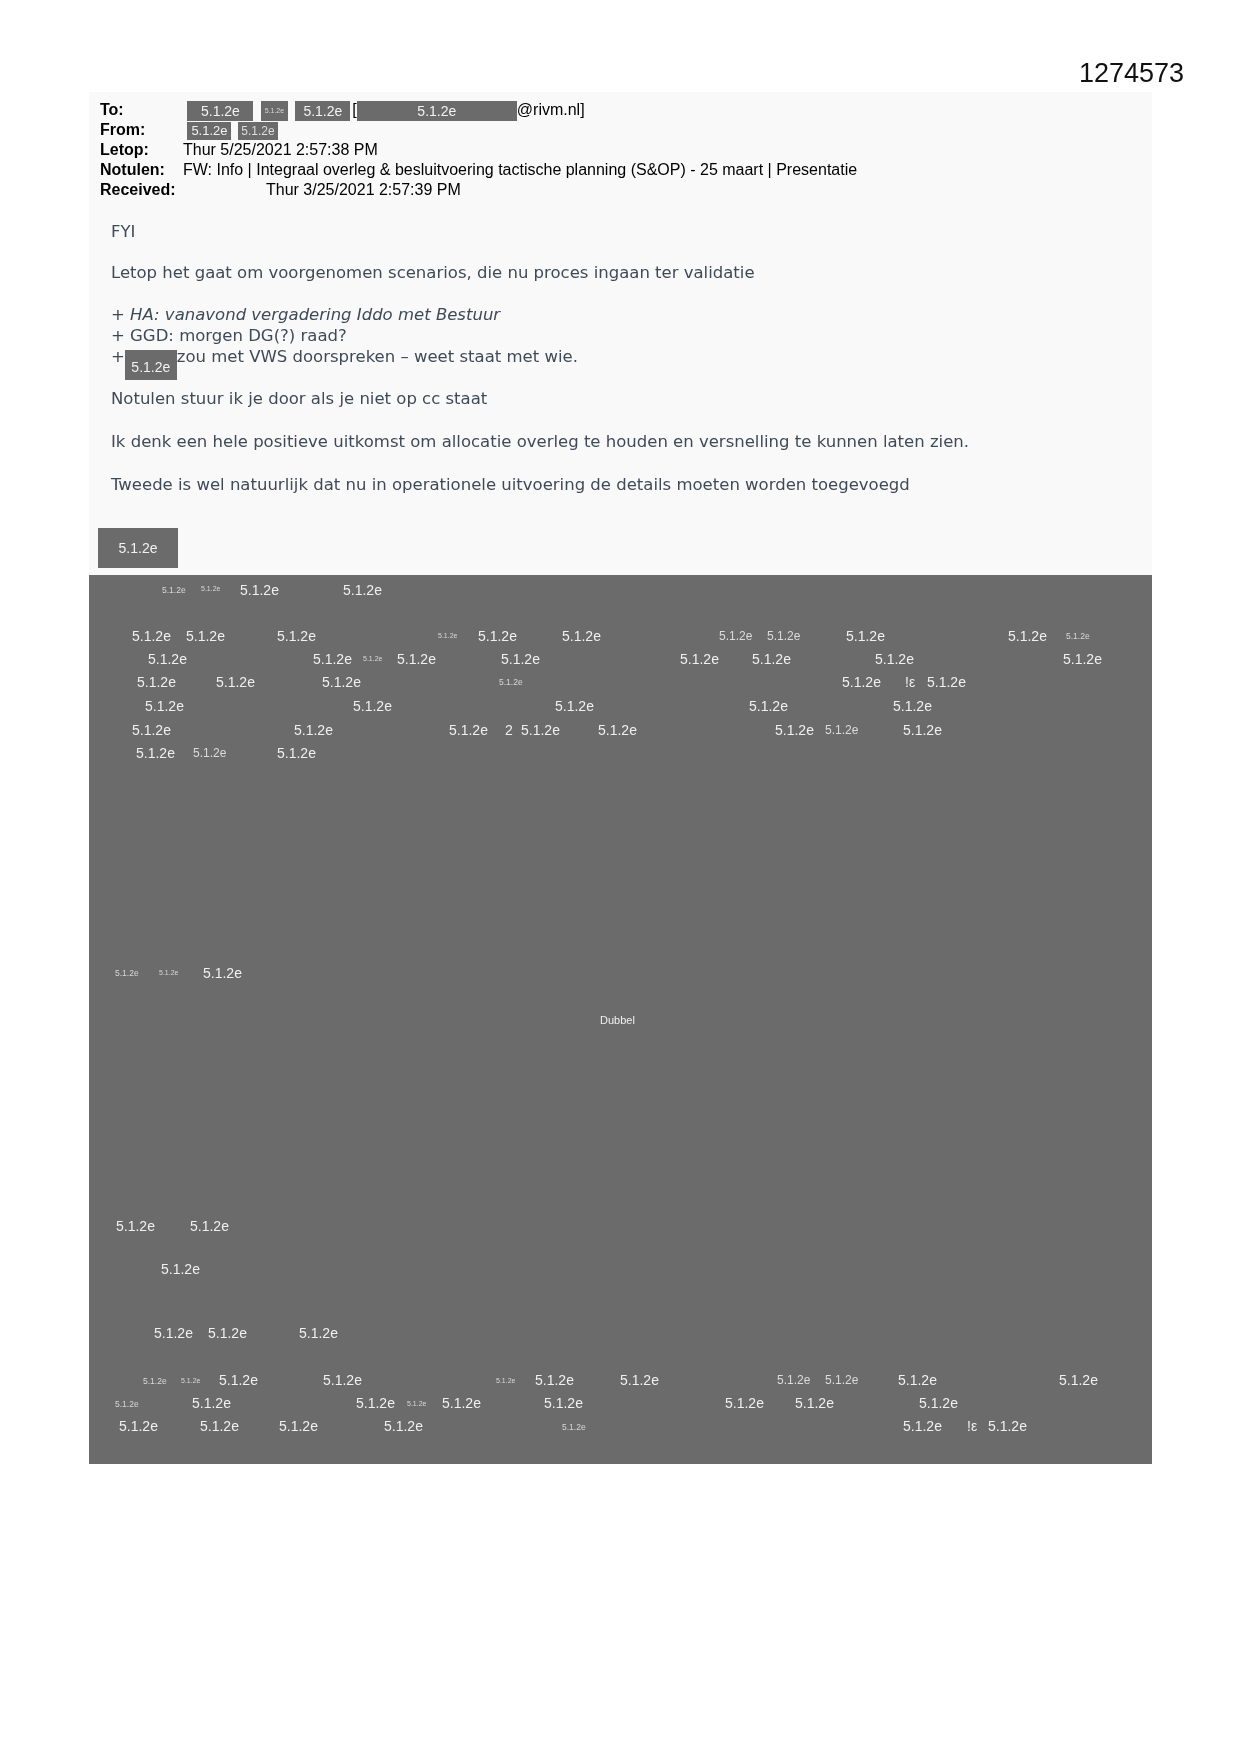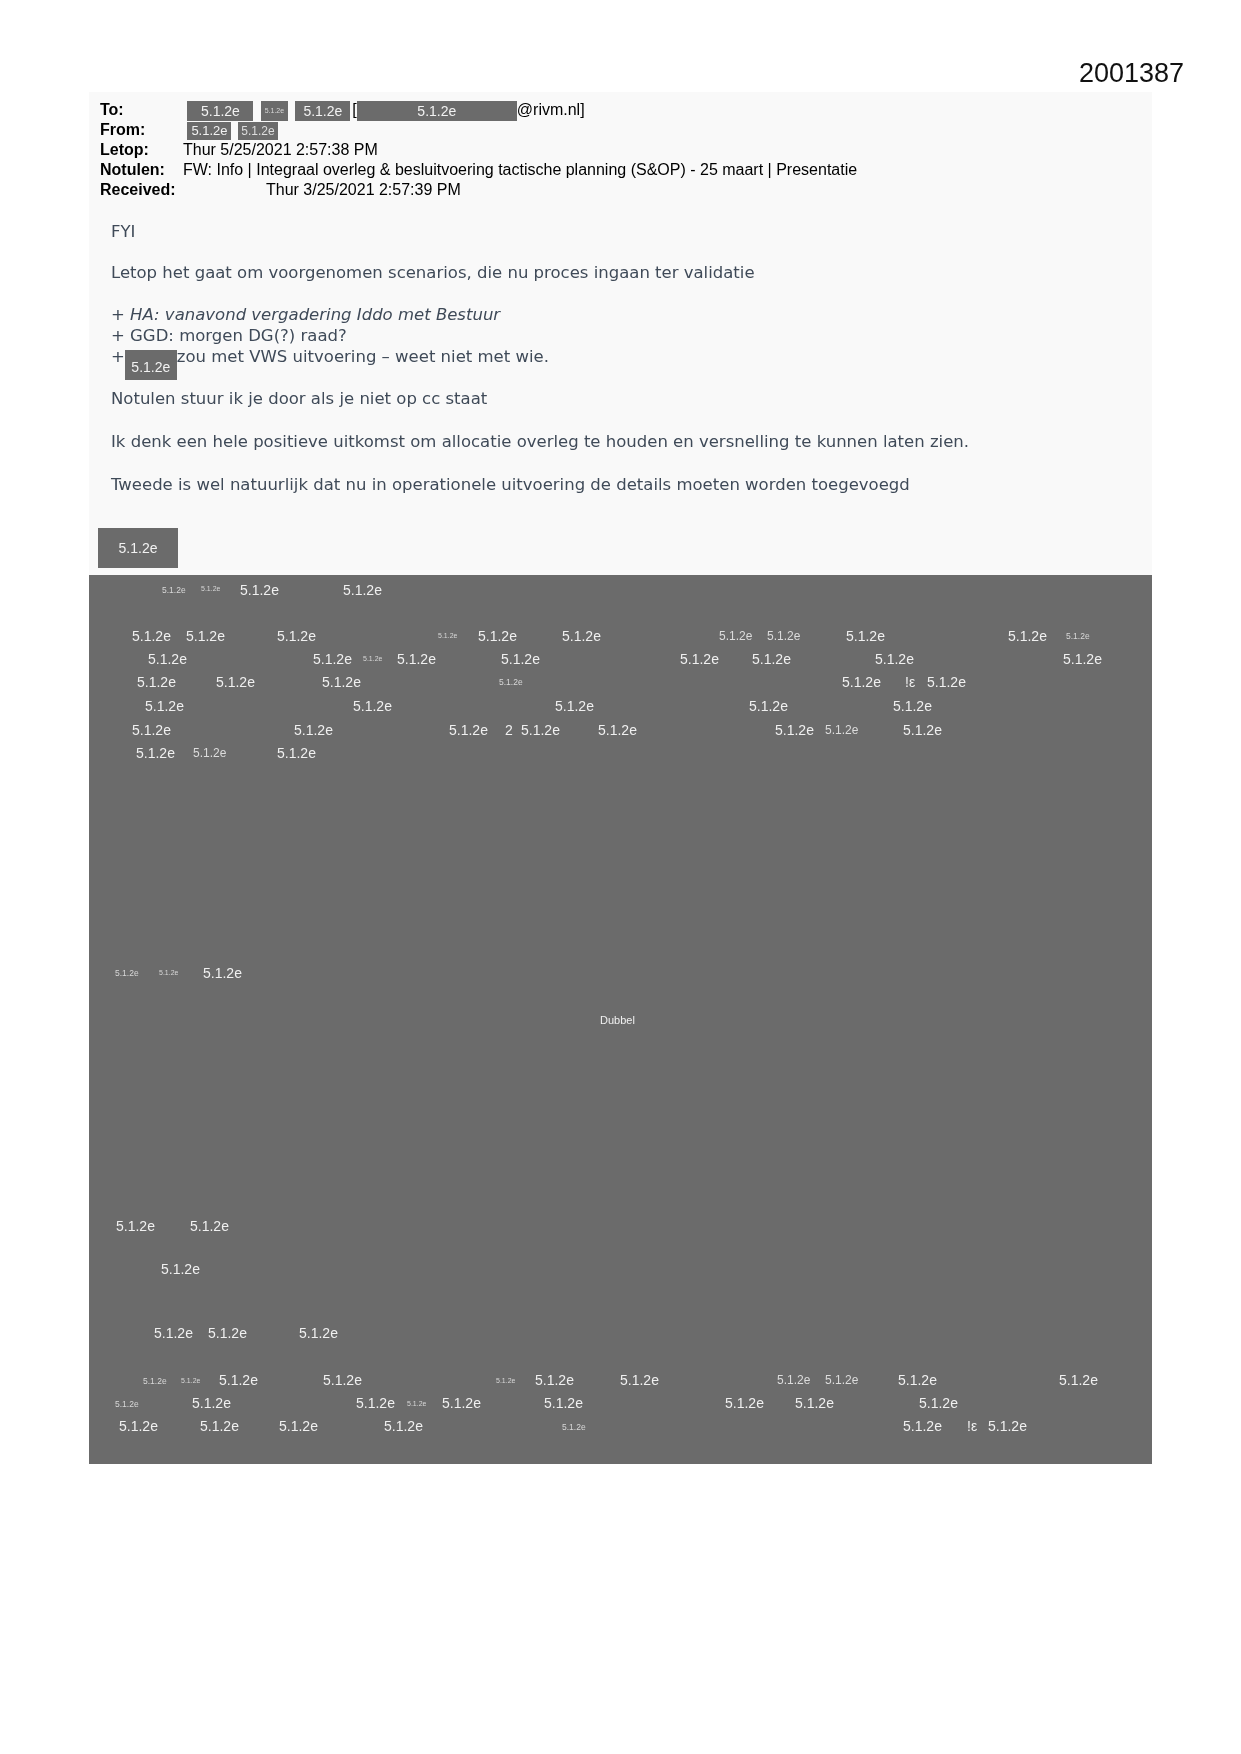--- a/index.html
+++ b/index.html
@@ -12,21 +12,21 @@
   .body-text { position: absolute; left: 111px; font-family: "DejaVu Sans", sans-serif; font-size: 16.5px; color: #3f4a58; white-space: nowrap; }
   .big-block { position: absolute; left: 89px; top: 575px; width: 1063px; height: 889px; background: #6b6b6b; }
   .r { position: absolute; color: #f0f0f0; white-space: nowrap; font-family: "Liberation Sans", sans-serif; }
   .s14 { font-size: 14px; }
   .s12 { font-size: 12px; color: #dcdcdc; }
   .s9 { font-size: 8.5px; color: #d8d8d8; }
 </style>
 </head>
 <body>
 
-<div class="docnum">2001387</div>
+<div class="docnum">1274573</div>
 
 <div class="mail-bg"></div>
 
 <div class="hdr" style="top:100px;">
   <span class="lbl">To:</span>
   <span class="redact" style="width:66px;height:20px;font-size:14px;line-height:20px;margin-left:0;">5.1.2e</span>
   <span class="redact s9" style="width:27px;height:20px;line-height:20px;margin-left:3px;font-size:7px;">5.1.2e</span>
   <span class="redact" style="width:55px;height:20px;font-size:14px;line-height:20px;margin-left:3px;">5.1.2e</span><span style="margin-left:2px;">[</span><span class="redact" style="width:160px;height:20px;font-size:14px;line-height:20px;">5.1.2e</span><span>@rivm.nl]</span>
 </div>
 <div class="hdr" style="top:120px;">
@@ -42,21 +42,21 @@
 </div>
 <div class="hdr" style="top:180px;">
   <span class="lbl" style="width:166px;">Received:</span><span>Thur 3/25/2021 2:57:39 PM</span>
 </div>
 
 <div class="body-text" style="top:222px;">FYI</div>
 <div class="body-text" style="top:263px;">Letop het gaat om voorgenomen scenarios, die nu proces ingaan ter validatie</div>
 <div class="body-text" style="top:305px;font-style:italic;">+ HA: vanavond vergadering Iddo met Bestuur</div>
 <div class="body-text" style="top:326px;">+ GGD: morgen DG(?) raad?</div>
 <div class="body-text" style="top:347px;">
-  <span>+</span><span class="redact" style="width:52px;height:30px;font-size:14px;line-height:34px;vertical-align:-10px;">5.1.2e</span><span>zou met VWS uitvoering – weet niet met wie.</span>
+  <span>+</span><span class="redact" style="width:52px;height:30px;font-size:14px;line-height:34px;vertical-align:-10px;">5.1.2e</span><span>zou met VWS doorspreken – weet staat met wie.</span>
 </div>
 <div class="body-text" style="top:389px;">Notulen stuur ik je door als je niet op cc staat</div>
 <div class="body-text" style="top:432px;">Ik denk een hele positieve uitkomst om allocatie overleg te houden en versnelling te kunnen laten zien.</div>
 <div class="body-text" style="top:475px;">Tweede is wel natuurlijk dat nu in operationele uitvoering de details moeten worden toegevoegd</div>
 
 <div class="redact" style="position:absolute;left:98px;top:528px;width:80px;height:40px;font-size:14px;line-height:40px;">5.1.2e</div>
 
 <div class="big-block">
 
   <span class="r s9" style="left:73px;top:10px;">5.1.2e</span>

